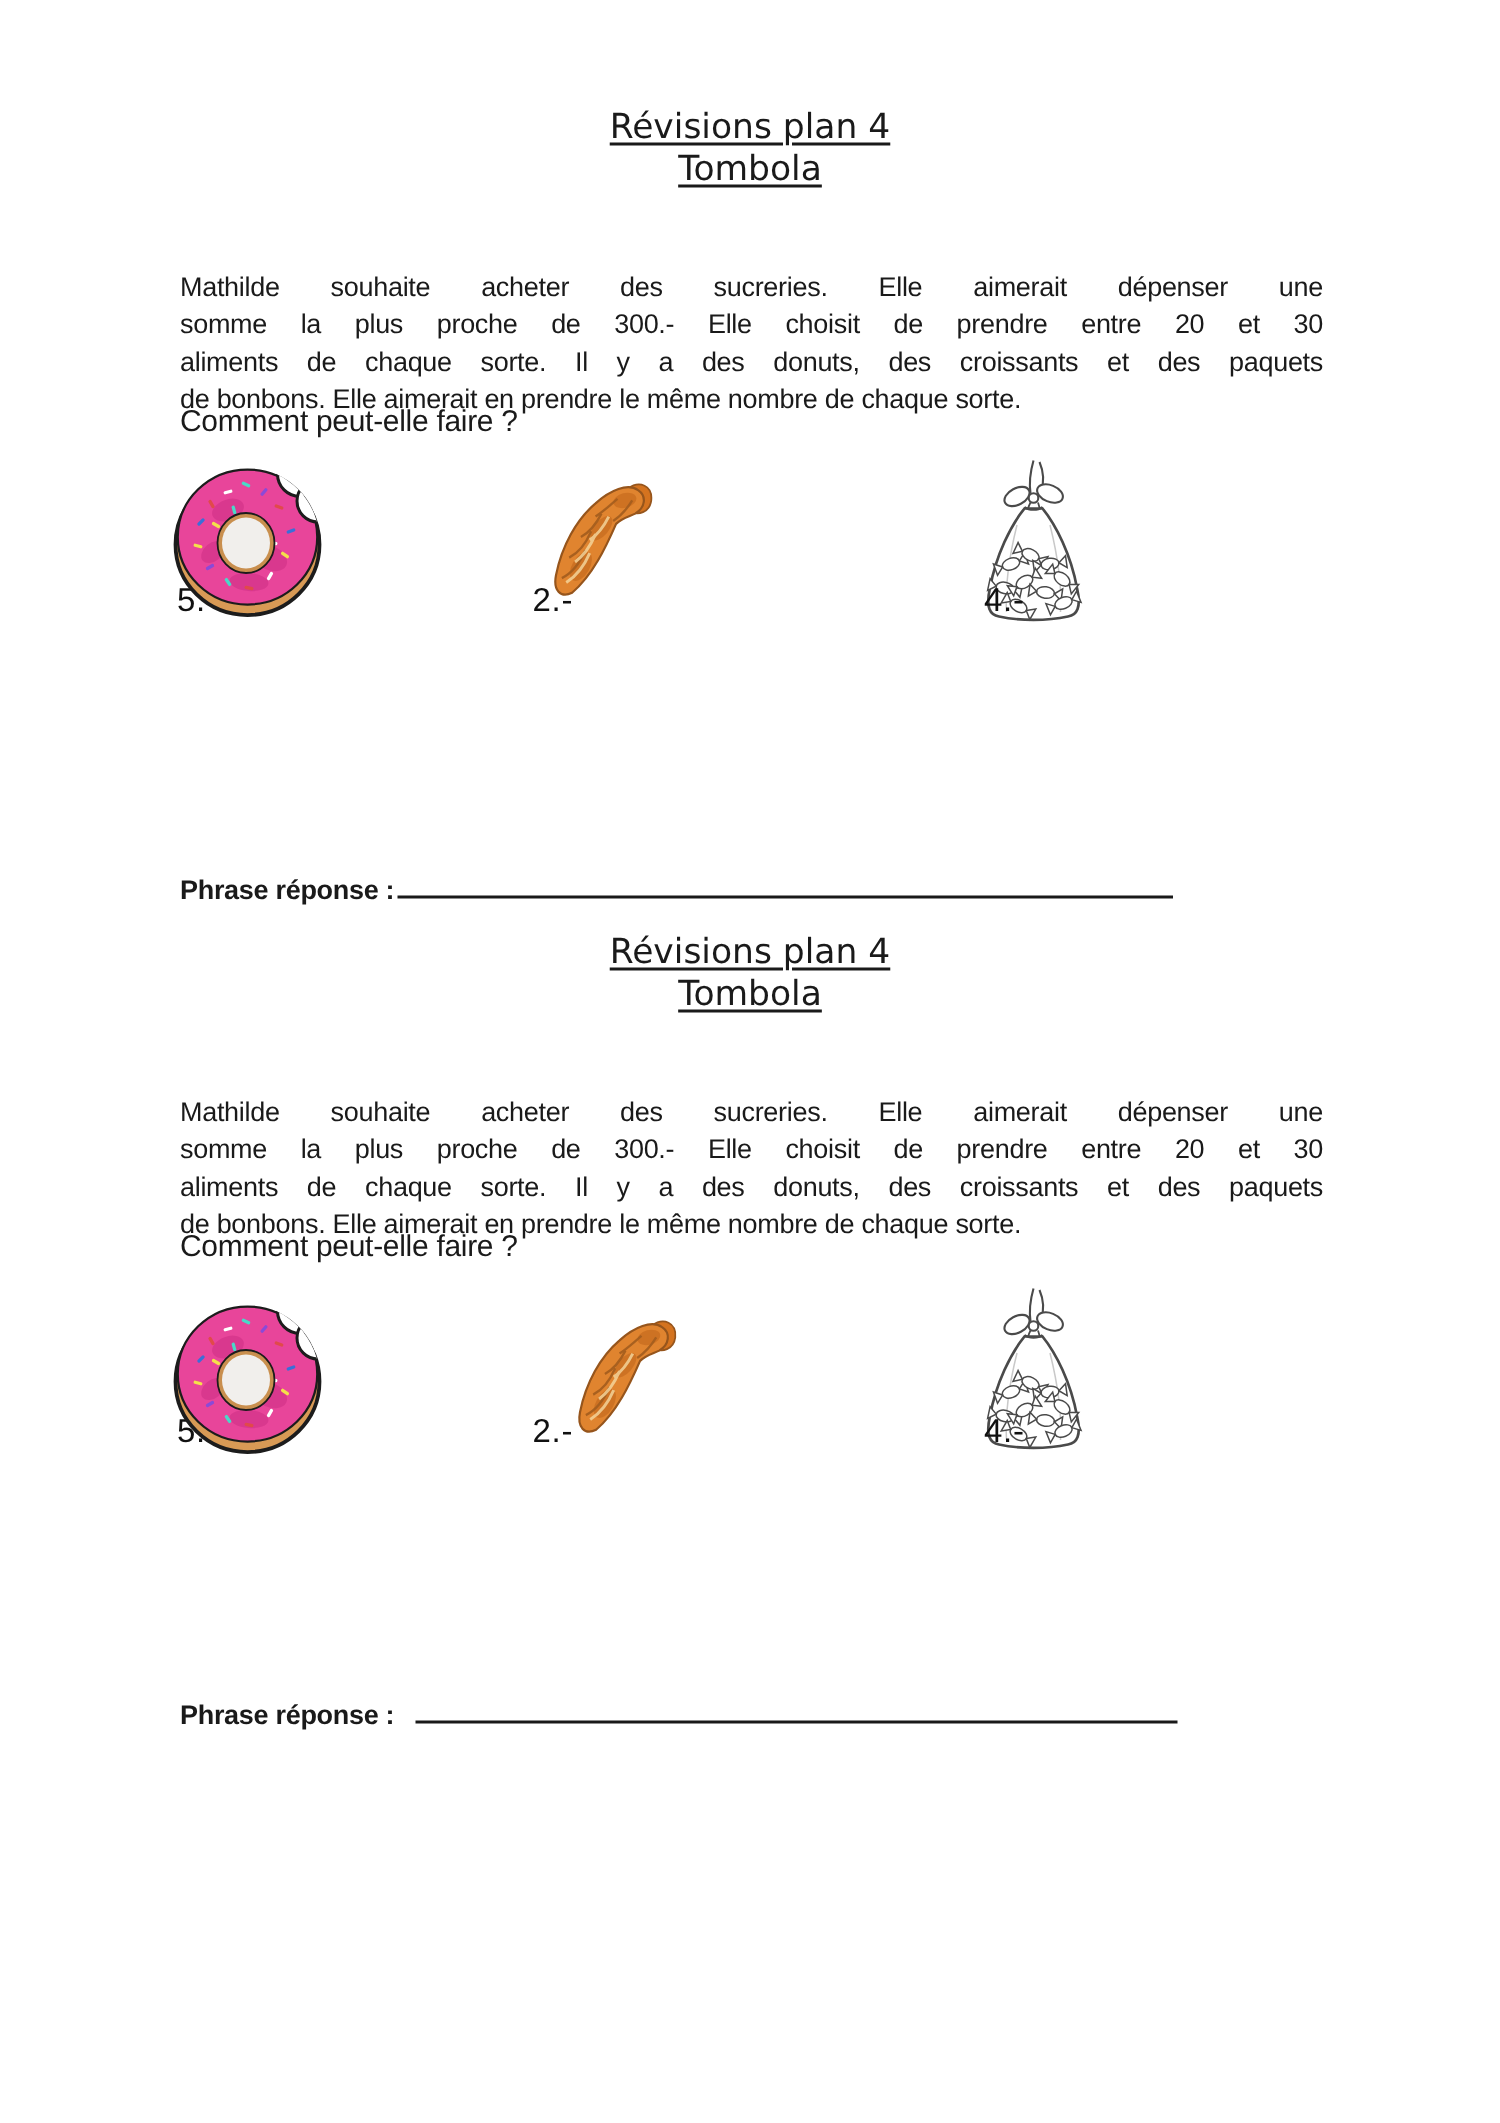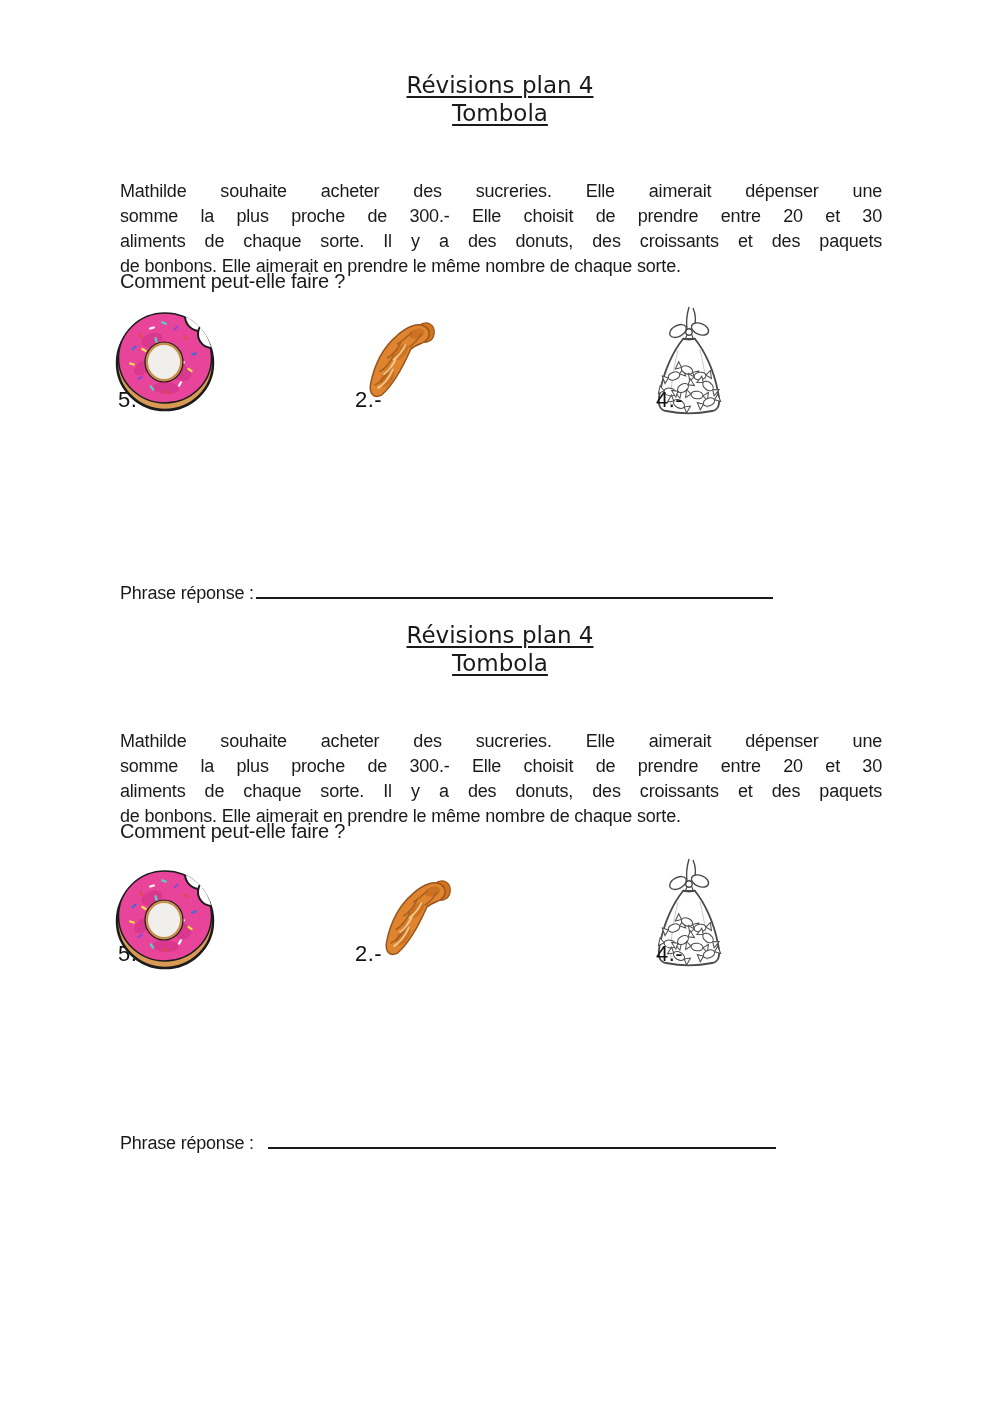--- a/index.html
+++ b/index.html
@@ -39,21 +39,21 @@
 
   .price{
     position:absolute;top:387px;font-size:22px;color:#111;
     font-family:"Liberation Sans",sans-serif;letter-spacing:0.5px;
   }
   .sec-2 .price{top:391px;}
   .price-donut{left:118px;z-index:1;}
   .price-croissant{left:355px;z-index:3;}
   .price-candy{left:656px;z-index:3;}
 
-  .answer-row{position:absolute;top:576px;left:120px;font-size:18px;letter-spacing:-0.2px;white-space:nowrap;}
+  .answer-row{position:absolute;top:576px;left:120px;font-size:18px;letter-spacing:-0.2px;white-space:nowrap;font-weight:bold;}
   .answer-blank{
     display:inline-block;width:517px;height:21px;margin-left:2px;
     border-bottom:2px solid #1a1a1a;vertical-align:baseline;
   }
   .sec-2 .answer-blank{width:508px;margin-left:14px;}
 </style>
 </head>
 <body>
 
 <div class="page">

